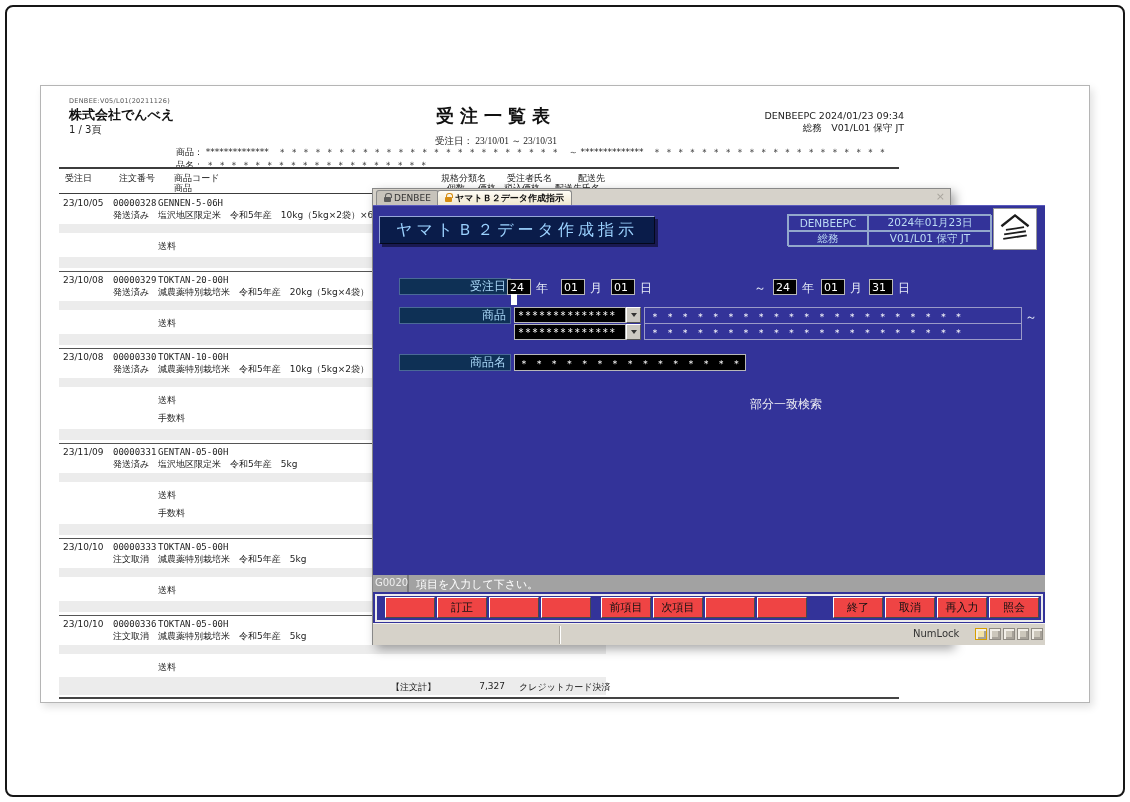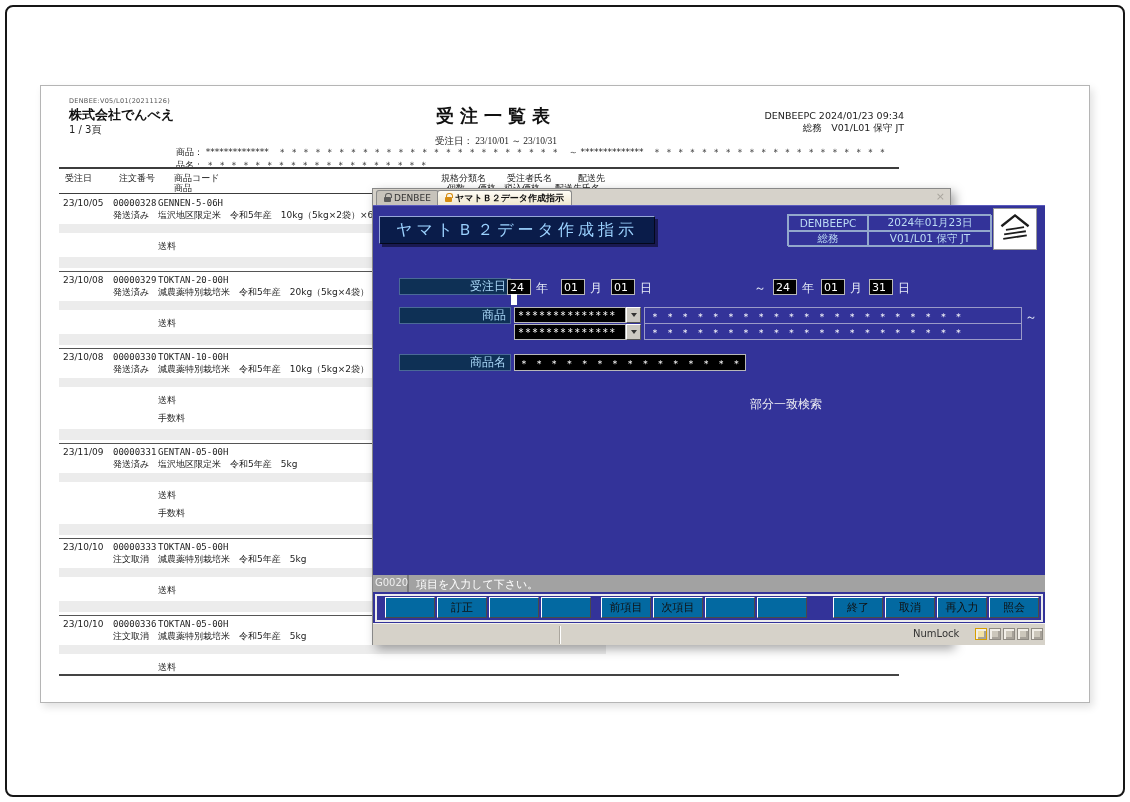--- a/index.html
+++ b/index.html
@@ -71,21 +71,21 @@
 .namefield { position:absolute; width:232px; height:17px; background:#000; border:1px solid #b8b8b8; color:#fff; font-size:10px; padding:2px 0 0 4px; letter-spacing:1px; white-space:nowrap; overflow:hidden; }
 .ftext { position:absolute; color:#f0f0f4; font-size:12px; white-space:nowrap;margin-top:40px; }
 
 .msgbar { position:absolute; left:0; top:369px; width:672px; height:17px; background:#a2a2a2; }
 .msgcode { position:absolute; left:0; top:0; width:36px; height:17px; background:#a2a2a2; border-right:2px solid #7d7d7d; color:#efefef; font-size:10px; padding:2px 0 0 2px; }
 .msgtext { position:absolute; left:43px; top:2px; color:#fff; font-size:11px; }
 
 .fkbar { position:absolute; left:2px; top:388px; width:668px; height:28px; border:2px solid #ececec; background:#333399; }
 .fkgroup { position:absolute; top:1px; display:flex; gap:2px; }
 #fkg0{left:8px} #fkg1{left:224px} #fkg2{left:456px}
-.fk { width:50px; height:21px; background:#0369a1; border:1px solid; border-color:#fff #4a4a4a #4a4a4a #fff; font-size:11px; color:#111; text-align:center; line-height:19px; white-space:nowrap; }
+.fk { width:50px; height:21px; background:#ef4444; border:1px solid; border-color:#fff #4a4a4a #4a4a4a #fff; font-size:11px; color:#111; text-align:center; line-height:19px; white-space:nowrap; }
 
 .statusbar { position:absolute; left:0; top:434px; width:672px; height:22px; background:#d6d2c9; border-top:1px solid #f4f2ee; display:flex; align-items:center; }
 .sdiv { position:absolute; left:186px; top:2px; height:18px; border-left:1px solid #aaa69e; border-right:1px solid #fff; }
 .numlock { position:absolute; left:540px; top:4px; font-size:10px; color:#333; }
 .sicons { position:absolute; left:602px; top:4px; display:flex; gap:2px; }
 .sicon { width:12px; height:12px; background:#ccc7bb; border:1px solid #8f8b83; box-shadow:inset 2px 2px 0 #f2efe8, inset -2px -2px 0 #a7a299; }
 .sicon.hl { background:#f2e2a8; border:1px solid #d79e00; }
 </style>
 </head>
 <body>
@@ -223,20 +223,25 @@
         </div>
         <div class="dline">
           <span class="cs">注文取消</span>
           <span class="cc">減農薬特別栽培米　令和5年産　5kg</span>
         </div>
         <div class="band b1"></div>
         <div class="dline fee">
           <span class="cc">送料</span>
         </div>
       </div>
+      <div id="doc-footer">
+      <span class="f-label">【注文計】</span>
+      <span class="f-amount">7,327</span>
+      <span class="f-pay">クレジットカード決済</span>
+    </div>
     <div class="frule"></div>
   </div>
 </div>
 
 <div class="win">
   <div class="tabbar">
     <div class="tab tab1">
       <span class="lock"></span>
       <span>DENBEE</span>
     </div>

